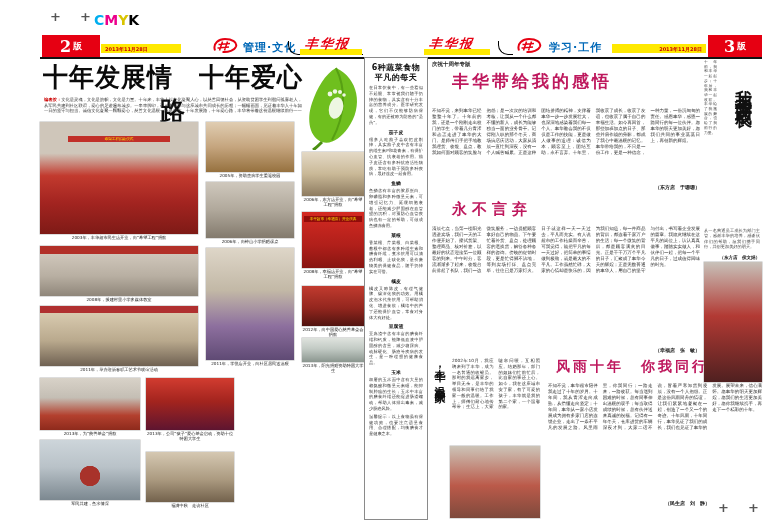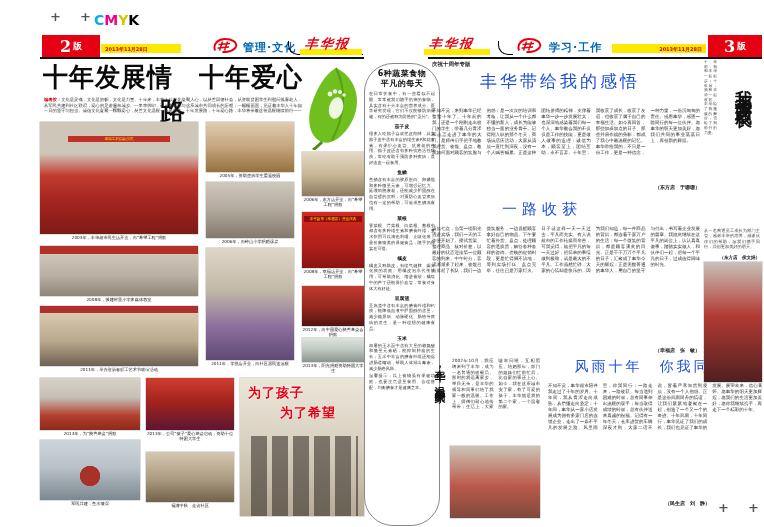--- a/index.html
+++ b/index.html
@@ -54,21 +54,21 @@
   .g-feature{background:linear-gradient(180deg,#ece6da 0%,#d9d2c2 45%,#b7ab97 100%)}
   .g-stripphoto{background:linear-gradient(180deg,#c8c2ba 0%,#b23a34 45%,#4f2020 100%)}
   .g-wenxin{background:linear-gradient(180deg,#ccc4b8 0%,#bb5a4a 55%,#7e4a3c 100%)}
   
   .ccol{position:absolute;border:1px solid #8a8a8a;background:#fff;box-sizing:border-box;padding:5px 4px;overflow:hidden;}
   .cc-title{font-size:8px;font-weight:bold;text-align:center;line-height:10px;color:#111;letter-spacing:.5px;}
   .cc-text{font-size:4.2px;line-height:5.8px;text-align:justify;color:#333;margin-top:2px;}
   .cc-head{font-size:4.8px;font-weight:bold;text-align:center;color:#111;margin:3px 0 1px;}
   
   .speclabel{position:absolute;font-size:5.5px;font-weight:bold;color:#222;}
-  .atitle{position:absolute;text-align:center;font-family:"DejaVu Serif",serif;font-weight:normal;color:#1d4ed8;}
+  .atitle{position:absolute;text-align:left;font-family:"DejaVu Serif",serif;font-weight:bold;color:#be185d;}
   .body-cols{position:absolute;font-size:4.5px;line-height:6px;text-align:justify;color:#2b2b2b;
              column-gap:5px;overflow:hidden;}
   .byline{position:absolute;font-size:5px;font-weight:bold;color:#111;text-align:right;}
   .vtitle{position:absolute;writing-mode:vertical-rl;font-family:"DejaVu Serif",serif;font-weight:bold;color:#111;}
   .tinycol{position:absolute;font-size:3.8px;line-height:4.7px;text-align:justify;color:#444;overflow:hidden;}
 </style>
 </head>
 <body>
 
 <div class="sheet">
@@ -143,27 +143,22 @@
   <div class="cap" style="left:302px;top:197px;width:62px;">2006年，东方店开业，向“希望工程”捐款</div>
   <div class="photo g-xingfu" style="left:302px;top:212px;width:62px;height:56px;">
     <div class="ph-ov" style="top:4px;left:2px;right:2px;background:rgba(140,10,8,.9);">丰华超市（幸福店）开业庆典</div>
   </div>
   <div class="cap" style="left:302px;top:269px;width:62px;">2008年，幸福店开业，向“希望工程”捐款</div>
   <div class="photo g-outdoor" style="left:302px;top:286px;width:62px;height:40px;"></div>
   <div class="cap" style="left:302px;top:327px;width:62px;">2012年，向中国爱心慈善基金会捐款</div>
   <div class="photo g-students" style="left:302px;top:338px;width:62px;height:24px;"></div>
   <div class="cap" style="left:302px;top:363px;width:62px;">2013年，阳光捐赠资助特困大学生</div>
 
-  <div class="photo g-feature" style="left:240px;top:378px;width:124px;height:138px;">
-    <div class="kids"></div>
-    <div class="feat-t" style="left:8px;top:6px;">为了孩子</div>
-    <div class="feat-t" style="left:40px;top:26px;">为了希望</div>
-  </div>
-
-  <div class="ccol" style="left:364px;top:63px;width:76px;height:463px;border-radius:29px;">
+
+  <div class="ccol" style="left:364px;top:57px;width:64px;height:463px;">
     <div class="cc-title">6种蔬菜食物</div>
     <div class="cc-title">平凡的每天</div>
     <div class="cc-text">在日常饮食中，有一些看似不起眼、常常被我们随手扔掉的食物，其实含有十分丰富的营养成分。医学研究发现，它们不仅能够防病保健，有的还被称为防癌的“圣药”。</div>
     <div class="cc-head">茄子皮</div>
     <div class="cc-text">很多人吃茄子喜欢把皮削掉，其实茄子皮中含有丰富的维生素P和花青素，有保护心血管、抗衰老的作用。茄子皮还含有多种抗癌活性物质，常吃有助于预防多种疾病，最好连皮一起食用。</div>
     <div class="cc-head">鱼鳞</div>
     <div class="cc-text">鱼鳞含有丰富的胶原蛋白、卵磷脂和多种微量元素，可增强记忆力、延缓细胞衰老，还能减少胆固醇在血管壁的沉积，对预防心血管疾病也有一定的帮助，可做成鱼鳞冻食用。</div>
     <div class="cc-head">菜根</div>
     <div class="cc-text">香菜根、芹菜根、白菜根、葱根中都含有多种维生素和膳食纤维，煮水饮用可以清热利咽、止咳化痰，是价廉物美的保健食品，随手扔掉实在可惜。</div>
     <div class="cc-head">橘皮</div>
@@ -193,21 +188,21 @@
     <span class="unit">版</span>
   </div>
   <div class="hrule" style="left:428px;top:57px;width:334px;"></div>
 
   <div class="speclabel" style="left:432px;top:61px;">庆祝十周年专版</div>
 
   <div class="atitle" style="left:452px;top:70px;width:216px;font-size:17px;letter-spacing:3px;">丰华带给我的感悟</div>
   <div class="body-cols" style="left:432px;top:108px;width:268px;height:84px;column-count:5;">不知不觉，来到丰华已经整整十年了。十年前的我，还是一个刚刚走出校门的学生，带着几分青涩和忐忑走进了丰华的大门。是师傅们手把手地教我理货、收银、盘点，教我如何面对顾客的笑脸与抱怨；是一次次的培训和考核，让我从一个什么都不懂的新人，成长为能够独当一面的业务骨干。记得刚入职的那个冬天，商场搞店庆活动，大家从清晨一直忙到深夜，没有一个人喊苦喊累。正是这种团结拼搏的精神，支撑着丰华一步一步发展壮大，也深深地感染着我们每一个人。丰华教会我的不仅仅是工作的技能，更是做人做事的道理：诚信为本，顾客至上，团结互助，永不言弃。十年里，我收获了成长，收获了友谊，也收获了属于自己的幸福生活。如今再回首，那些加班加点的日子、那些并肩作战的身影，都成了我心中最温暖的记忆。丰华带给我的，不只是一份工作，更是一种信念，一种力量，一份沉甸甸的责任。感恩丰华，感恩一路同行的每一位伙伴。愿丰华的明天更加美好，愿我们共同的事业蒸蒸日上，再创新的辉煌。</div>
   <div class="byline" style="left:545px;top:184px;width:155px;">（东方店　于珊珊）</div>
 
-  <div class="atitle" style="left:452px;top:200px;width:180px;font-size:15px;letter-spacing:5px;">一路收获</div>
+  <div class="atitle" style="left:452px;top:200px;width:180px;font-size:15px;letter-spacing:5px;">永不言弃</div>
   <div class="body-cols" style="left:432px;top:226px;width:268px;height:128px;column-count:5;">清晨七点，当第一缕阳光洒进卖场，我们一天的工作便开始了。擦拭货架、整理商品、核对价签，以最好的状态迎接第一位顾客的到来。中午时分，客流渐渐多了起来，收银台前排起了长队，我们一边微笑服务，一边提醒顾客拿好自己的物品。下午要忙着补货、盘点，处理顾客的退换货，解答各种各样的咨询。傍晚的促销时段，更是忙得脚不沾地，等到卖场打烊、盘点完毕，往往已是万家灯火。日子就这样一天一天过去，平凡而充实。有人说超市的工作枯燥而辛苦，可我觉得，能把平凡的每一天过好，把简单的事情做到极致，就是最大的不平凡。工作虽然忙碌，大家的心情却是快乐的，因为我们知道，每一件商品的背后，都连着千家万户的生活；每一个微笑的背后，都是顾客满意的目光。正是千千万万个平凡的日子，汇聚成了丰华今天的辉煌；正是无数普通的丰华人，用自己的坚守与付出，书写着企业发展的篇章。我愿意继续在这平凡的岗位上，认认真真做事，踏踏实实做人，和伙伴们一起，把每一个平凡的日子，过成值得回味的时光。</div>
   <div class="byline" style="left:545px;top:347px;width:155px;">（幸福店　张　敏）</div>
 
   <div class="vtitle" style="left:430px;top:360px;width:16px;height:120px;font-size:11px;letter-spacing:2px;">丰华，温馨的家</div>
   <div class="body-cols" style="left:452px;top:358px;width:88px;height:84px;column-count:2;font-size:4.3px;line-height:5.8px;">2002年10月，我应聘来到了丰华，成为一名普通的收银员。那时的我远离家乡，举目无亲，是丰华的领导和同事们给了我家一般的温暖。工作上，师傅们耐心地传帮带；生活上，大家嘘寒问暖，互相照应。结婚那年，部门的姐妹们忙前忙后，比自家的事还上心。如今，我在这座城市安了家，有了可爱的孩子，丰华就是我的第二个家，一个温馨的家。</div>
   <div class="photo g-wenxin" style="left:450px;top:446px;width:90px;height:72px;"></div>
 
   <div class="atitle" style="left:556px;top:358px;width:190px;font-size:14px;letter-spacing:3px;">风雨十年　你我同行</div>
   <div class="body-cols" style="left:548px;top:383px;width:214px;height:132px;column-count:4;">不知不觉，丰华超市陪伴我走过了十年的岁月。十年间，我从青涩走向成熟，从懵懂走向坚定；十年间，丰华从一家小店发展成为拥有多家门店的连锁企业，走出了一条不平凡的发展之路。风里雨里，你我同行；一路走来，一路收获。每当遇到困难的时候，总有同事伸出温暖的双手；每当取得成绩的时候，总有伙伴送来真诚的祝福。记得有一年冬天，仓库进货的车辆深夜才到，大家二话不说，冒着严寒卸货到凌晨，没有一个人抱怨。正是这份风雨同舟的情谊，让我们紧紧地凝聚在一起，创造了一个又一个的奇迹。十年风雨，十年同行，丰华见证了我们的成长，我们也见证了丰华的发展。展望未来，信心满怀。愿丰华的明天更加辉煌，愿我们的生活更加美好，愿你我继续携手，再走下一个精彩的十年。</div>
   <div class="byline" style="left:598px;top:500px;width:112px;">（民生店　刘　静）</div>

